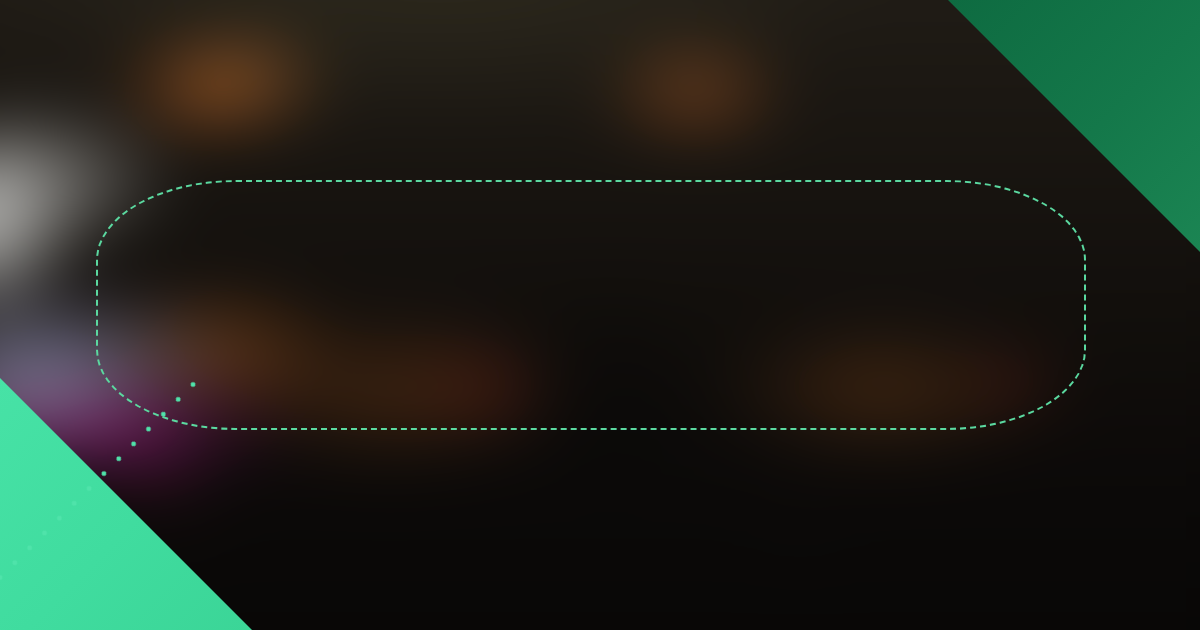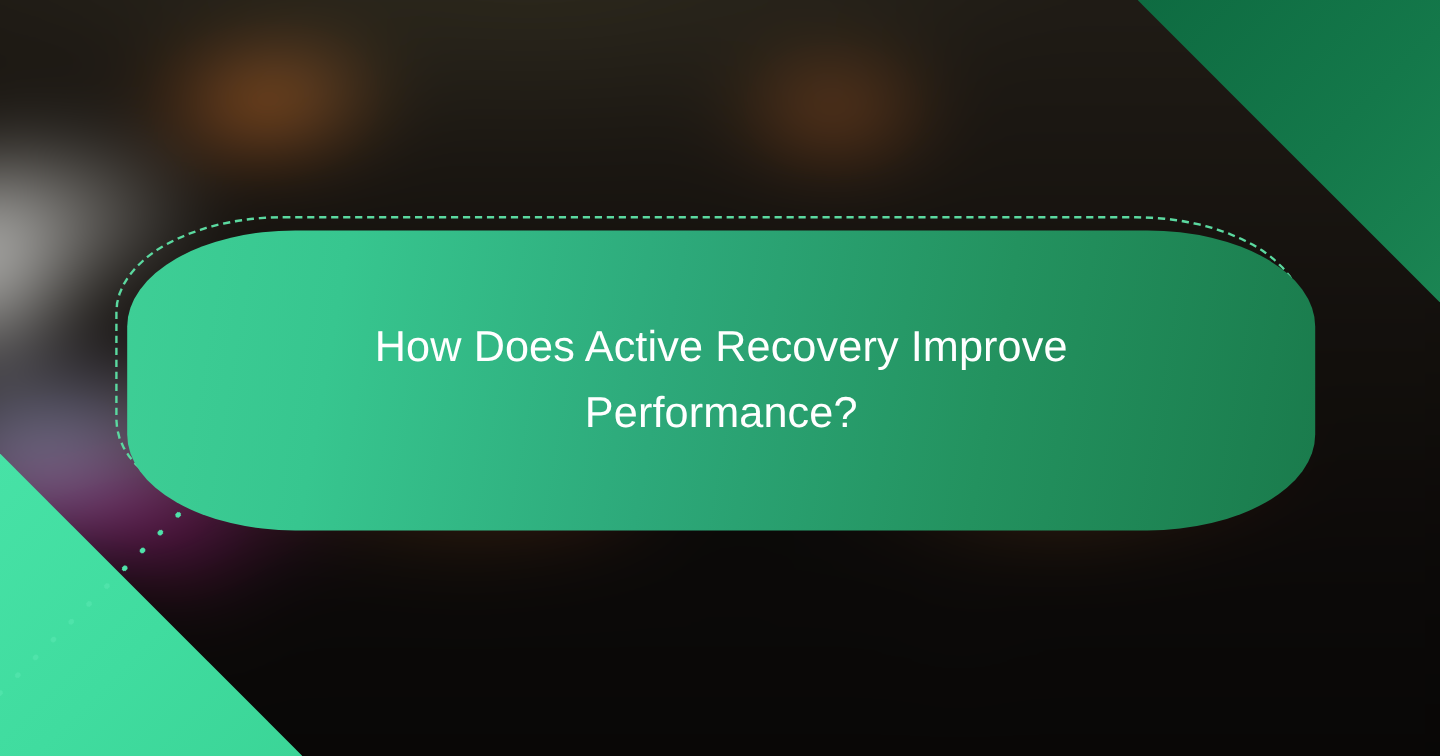--- a/index.html
+++ b/index.html
@@ -139,17 +139,14 @@
   <div class="bg"></div>
 
   <div class="corner-tr"></div>
   <div class="dots dots-tr"></div>
 
   <div class="corner-bl"></div>
   <div class="dots dots-bl"></div>
 
   <div class="outline"></div>
 
-  <div class="card">
-    <h1 class="card-title">How Does Active Recovery Improve Performance?</h1>
-  </div>
 
 </div>
 
 </body></html>

